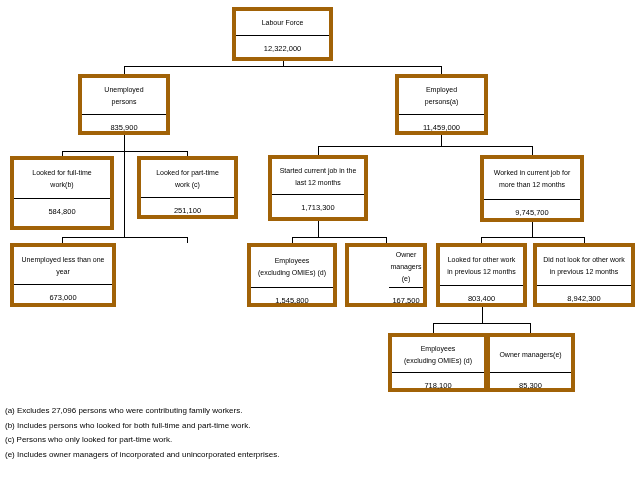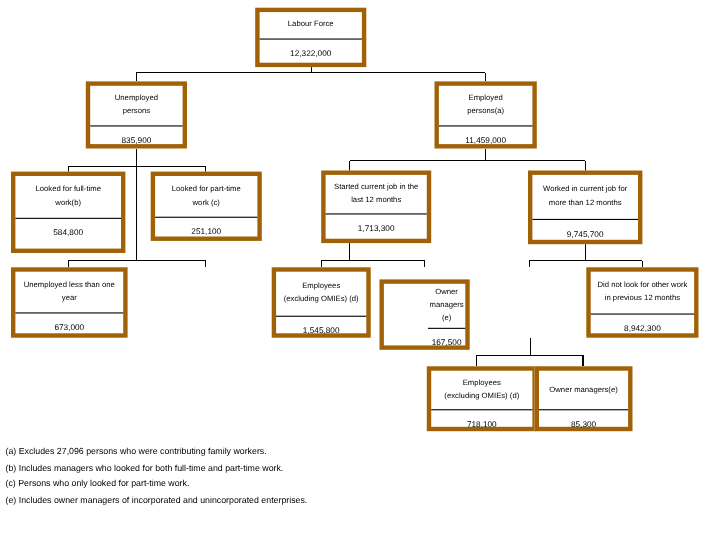--- a/index.html
+++ b/index.html
@@ -22,27 +22,27 @@
     font-size:7.5px; padding-top:8px;
   }
   
   #nb-labour            { left:232px; top:7px;   width:101px; height:54px; } #nb-labour .title            { height:25px; }
   
   #nb-unemployed        { left:78px;  top:74px;  width:92px;  height:61px; } #nb-unemployed .title        { height:37px; }
   #nb-employed          { left:395px; top:74px;  width:93px;  height:61px; } #nb-employed .title          { height:37px; }
   
   #nb-fulltime          { left:10px;  top:156px; width:104px; height:74px; } #nb-fulltime .title          { height:39px; }
   #nb-parttime          { left:137px; top:156px; width:101px; height:63px; } #nb-parttime .title          { height:38px; }
-  #nb-started           { left:268px; top:155px; width:100px; height:66px;margin-left:24px; } #nb-started .title           { height:36px; }
+  #nb-started           { left:268px; top:155px; width:100px; height:66px; } #nb-started .title           { height:36px; }
   #nb-worked            { left:480px; top:155px; width:104px; height:67px;justify-content:space-between; } #nb-worked .title            { height:41px; }
   
   #nb-unemp-lt1         { left:10px;  top:243px; width:106px; height:64px; } #nb-unemp-lt1 .title         { height:38px; }
   #nb-unemp-1plus       { left:137px; top:243px; width:92px;  height:64px; } #nb-unemp-1plus .title       { height:38px; }
   #nb-employees1        { left:247px; top:243px; width:90px;  height:64px; } #nb-employees1 .title        { height:41px; }
-  #nb-owner1            { left:345px; top:254px; width:82px;  height:64px;padding-left:40px; } #nb-owner1 .title            { height:41px; }
+  #nb-owner1            { left:345px; top:243px; width:82px;  height:64px;padding-left:40px; } #nb-owner1 .title            { height:41px; }
   #nb-looked-other      { left:436px; top:243px; width:91px;  height:64px; } #nb-looked-other .title      { height:39px; }
   #nb-didnot            { left:533px; top:243px; width:102px; height:64px; } #nb-didnot .title            { height:39px; }
   
   #nb-employees2        { left:388px; top:333px; width:100px;  height:59px; } #nb-employees2 .title        { height:36px; }
   #nb-owner2            { left:486px; top:333px; width:89px;  height:59px; } #nb-owner2 .title            { height:36px; }
 
   .footnotes { position:absolute; left:5px; top:404px; font-size:8px; line-height:14.5px; }
 </style>
 </head>
 <body>
@@ -112,38 +112,43 @@
     <div class="title">Employees
 (excluding OMIEs) (d)</div>
     <div class="value">1,545,800</div>
   </div>
 
   <div class="node" id="nb-owner1">
     <div class="title">Owner managers (e)</div>
     <div class="value">167,500</div>
   </div>
 
+  <div class="node" id="nb-looked-other">
+    <div class="title">Looked for other work
+in previous 12 months</div>
+    <div class="value">803,400</div>
+  </div>
 
   <div class="node" id="nb-didnot">
     <div class="title">Did not look for other work
 in previous 12 months</div>
     <div class="value">8,942,300</div>
   </div>
 
   <div class="node" id="nb-employees2">
     <div class="title">Employees
 (excluding OMIEs) (d)</div>
     <div class="value">718,100</div>
   </div>
 
   <div class="node" id="nb-owner2">
     <div class="title">Owner managers(e)</div>
     <div class="value">85,300</div>
   </div>
 
   <div class="footnotes">
     <div>(a) Excludes 27,096 persons who were contributing family workers.</div>
-    <div>(b) Includes managers who looked for both full-time and part-time work.</div>
+    <div>(b) Includes persons who looked for both full-time and part-time work.</div>
     <div>(c) Persons who only looked for part-time work.</div>
     <div>(e) Includes owner managers of incorporated and unincorporated enterprises.</div>
   </div>
 
 </div>
 
 </body></html>

